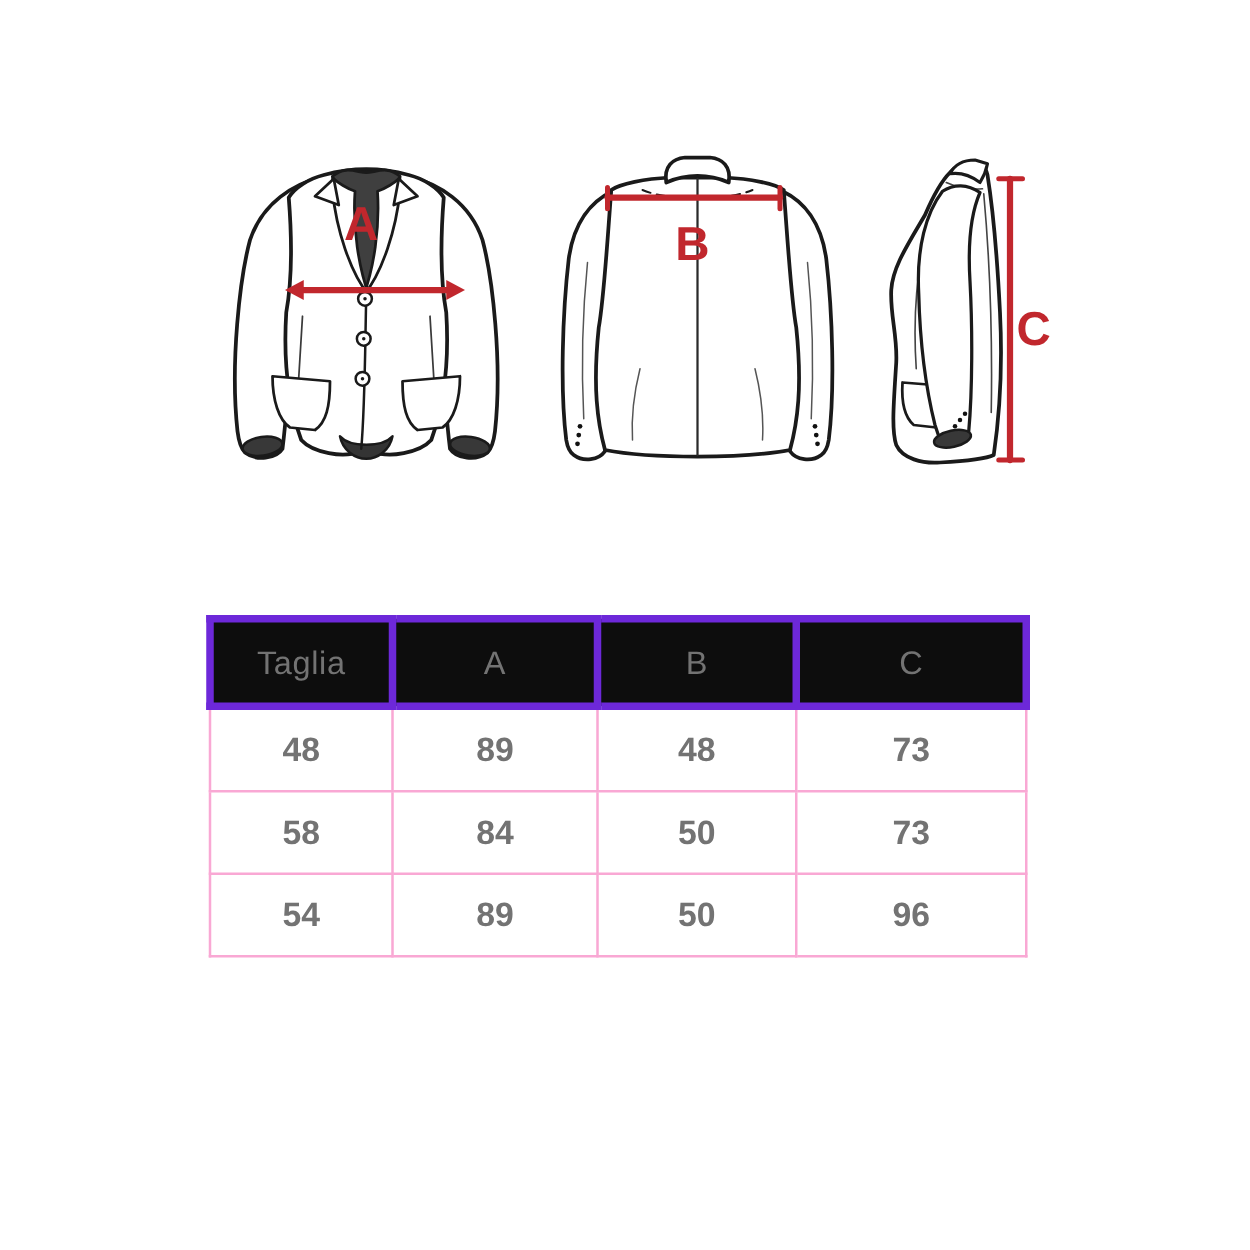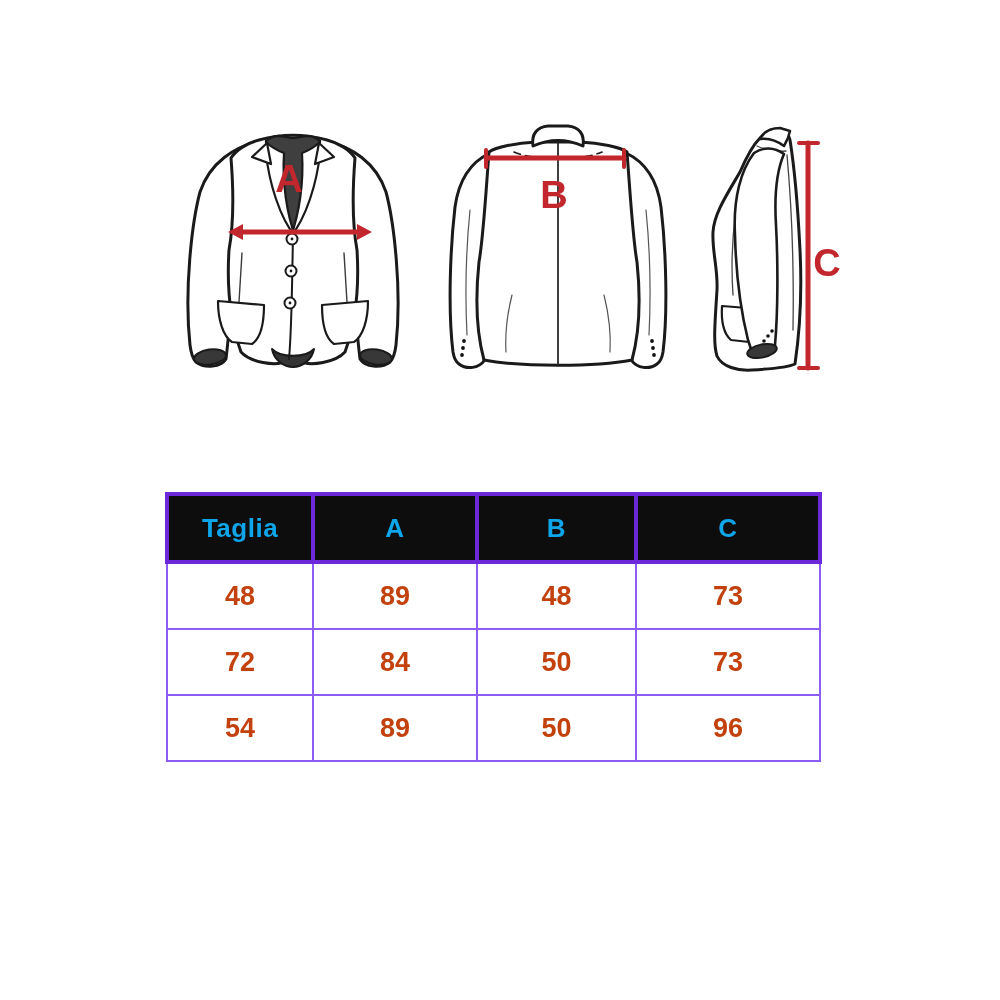--- a/index.html
+++ b/index.html
@@ -13,28 +13,28 @@
     position:absolute;left:165px;top:404px;width:653px;
     text-align:center;font-size:34px;font-weight:bold;color:#121212;
     letter-spacing:.5px;
   }
   table.size-table{
     position:absolute;left:165px;top:492px;width:653px;
     border-collapse:collapse;table-layout:fixed;
     border:2px solid #161616;
   }
   .size-table th{
-    background:#0d0d0d;color:#0ea5e9;height:62px;
-    font-size:26px;font-weight:bold;letter-spacing:.5px;
-    border:4px solid #6d28d9;text-align:center;
+    background:#0d0d0d;color:#737373;height:62px;
+    font-size:26px;font-weight:normal;letter-spacing:.5px;
+    border:6px solid #6d28d9;text-align:center;
   }
   .size-table td{
-    background:#ffffff;color:#c2410c;height:62px;
+    background:#ffffff;color:#737373;height:62px;
     font-size:27px;font-weight:bold;text-align:center;vertical-align:middle;
-    border:2px solid #8b5cf6;
+    border:2px solid #f9a8d4;
   }
 </style>
 </head>
 <body>
 
 <div class="page">
 
   <svg class="diagram-svg" viewBox="0 0 1000 400" fill="none" stroke-linecap="round" stroke-linejoin="round">
 
     <g stroke="#1a1a1a">
@@ -148,21 +148,21 @@
       </tr>
     </thead>
     <tbody>
       <tr>
         <td>48</td>
         <td>89</td>
         <td>48</td>
         <td>73</td>
       </tr>
       <tr>
-        <td>72</td>
+        <td>58</td>
         <td>84</td>
         <td>50</td>
         <td>73</td>
       </tr>
       <tr>
         <td>54</td>
         <td>89</td>
         <td>50</td>
         <td>96</td>
       </tr>

